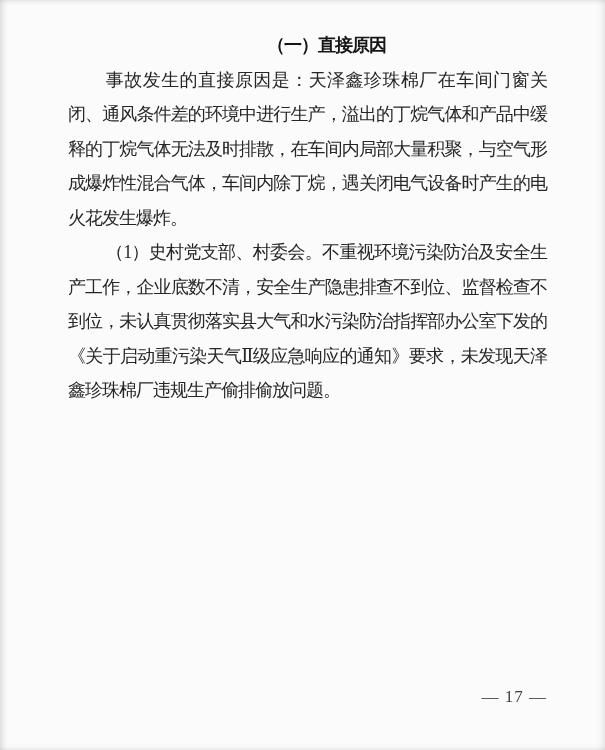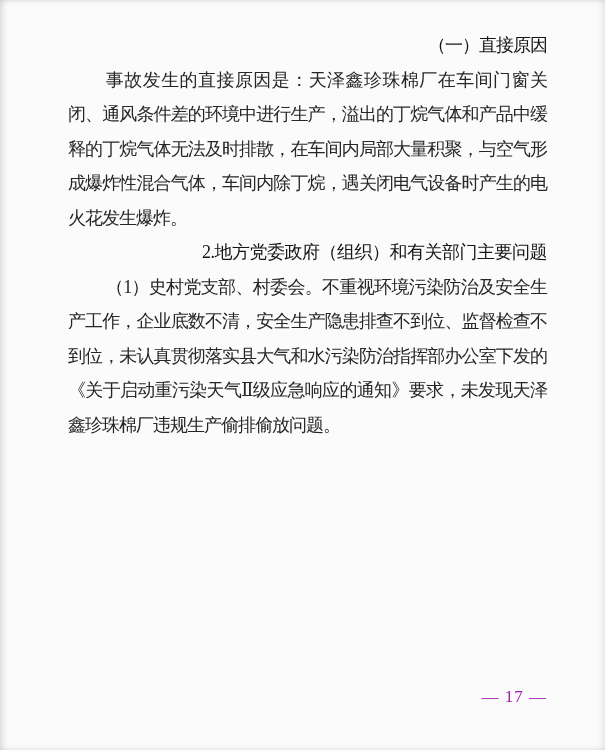--- a/index.html
+++ b/index.html
@@ -33,42 +33,41 @@
     text-align: justify;
     text-justify: inter-character;
   }
   .doc-content p {
     margin: 0;
     padding: 0;
     text-indent: 2.1em;
   }
   .doc-content p.heading,
   .doc-content p.subheading {
-    font-weight: normal;
+    font-weight: bold;
     color: #151515;
-    text-align: right;
+    text-align: center;
   }
   .doc-content p.subheading {
     letter-spacing: -0.5px;
   }
   .page-number {
     position: absolute;
     top: 686px;
     right: 58px;
     font-size: 17px;
     line-height: 22px;
-    color: #a21caf;
+    color: #404040;
     letter-spacing: 1px;
     font-family: "Liberation Serif", "DejaVu Serif", serif;
   }
 </style>
 </head>
 <body>
 
 <div class="doc-page">
   <div class="doc-content" id="doc-content">
       <p class="heading">（一）直接原因</p>
       <p class="paragraph">事故发生的直接原因是：天泽鑫珍珠棉厂在车间门窗关闭、通风条件差的环境中进行生产，溢出的丁烷气体和产品中缓释的丁烷气体无法及时排散，在车间内局部大量积聚，与空气形成爆炸性混合气体，车间内除丁烷，遇关闭电气设备时产生的电火花发生爆炸。</p>
-      <p class="subheading">2.地方党委政府（组织）和有关部门主要问题</p>
       <p class="paragraph">（1）史村党支部、村委会。不重视环境污染防治及安全生产工作，企业底数不清，安全生产隐患排查不到位、监督检查不到位，未认真贯彻落实县大气和水污染防治指挥部办公室下发的《关于启动重污染天气Ⅱ级应急响应的通知》要求，未发现天泽鑫珍珠棉厂违规生产偷排偷放问题。</p>
     </div>
   <div class="page-number">— 17 —</div>
 </div>
 
 </body></html>

